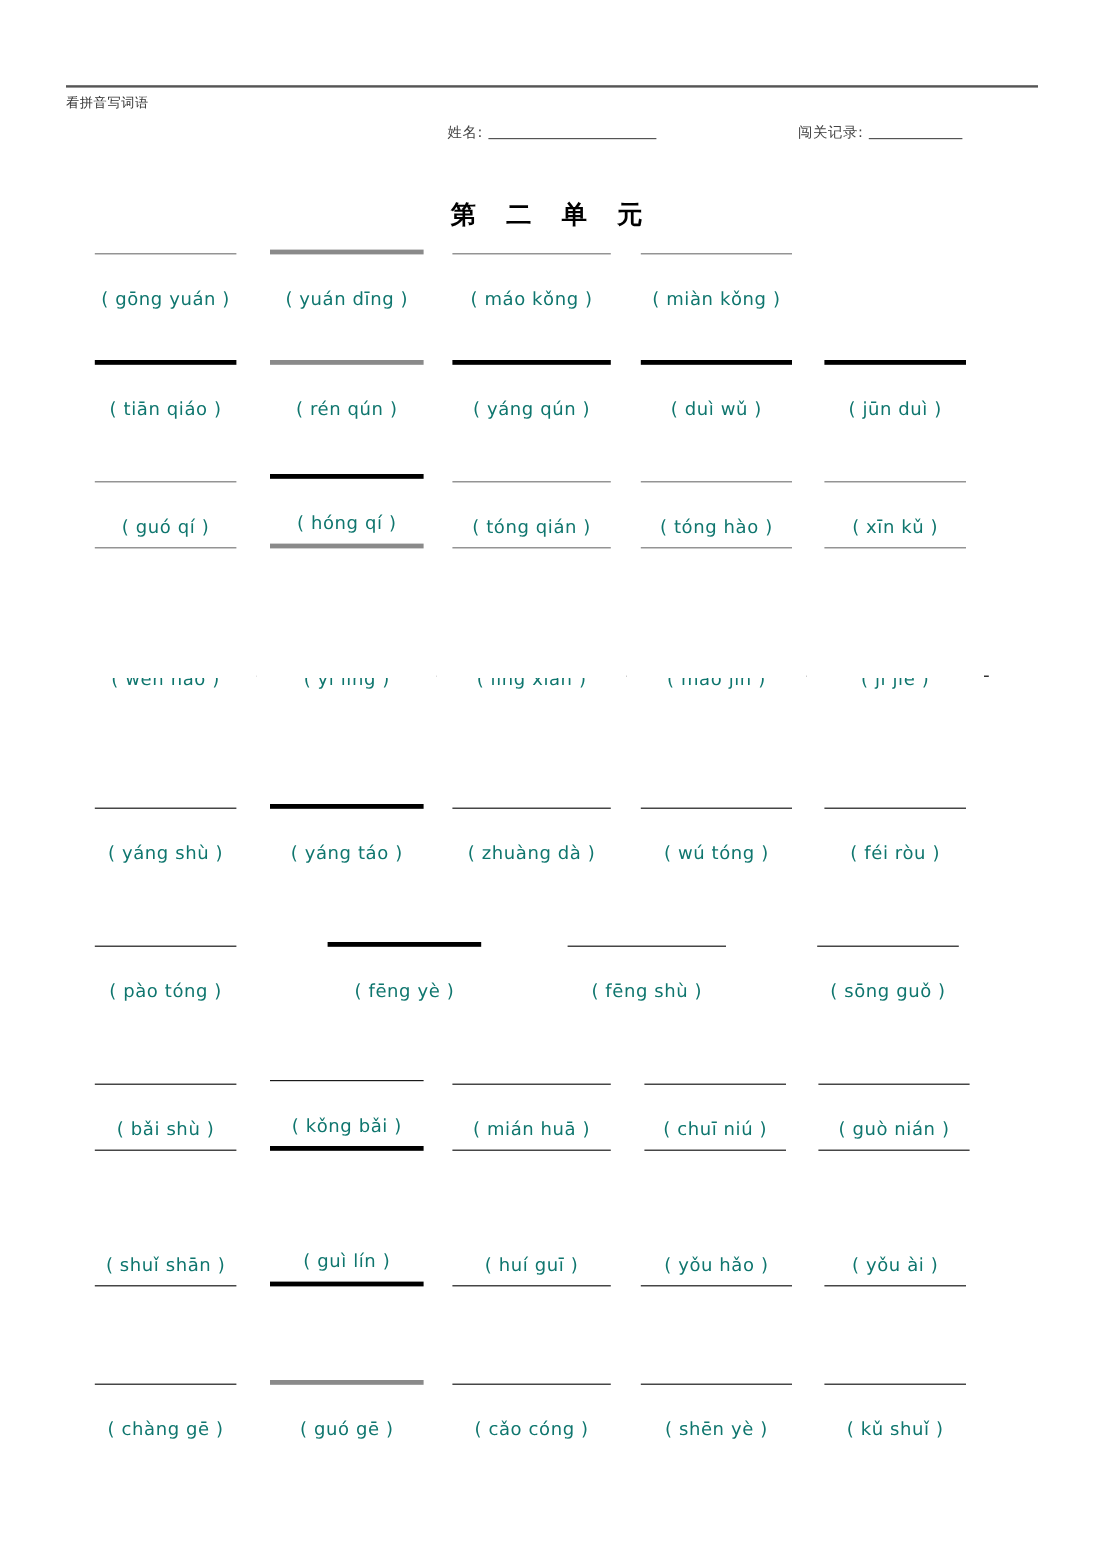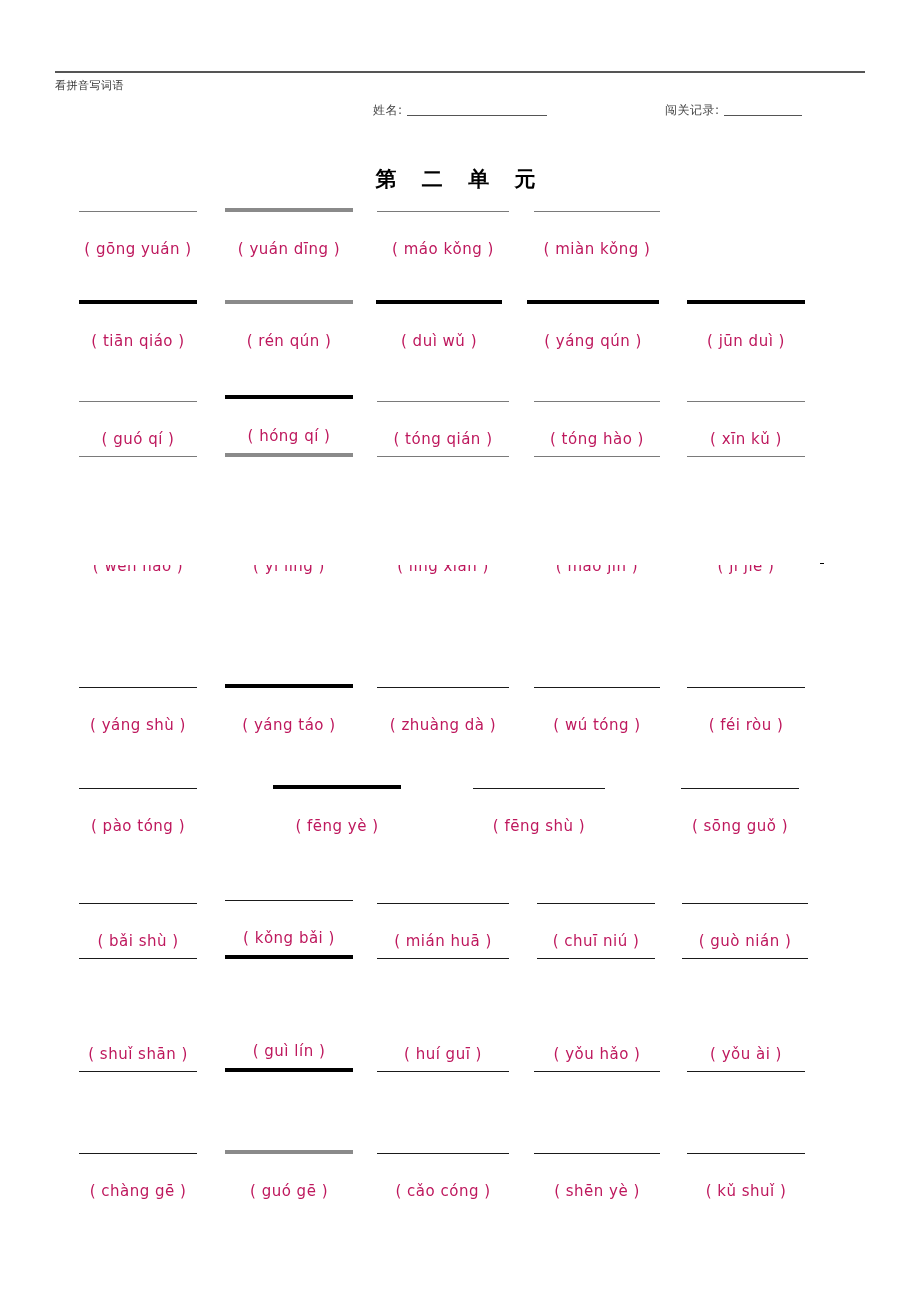--- a/index.html
+++ b/index.html
@@ -121,21 +121,21 @@
   .rule.thin   { border-bottom-width: 1px;   border-bottom-color: #7a7a7a; }
   .rule.medium { border-bottom-width: 1.5px; border-bottom-color: #1a1a1a; }
   .rule.thick  { border-bottom-width: 4px;   border-bottom-color: #000000; }
   .rule.greythick { border-bottom-width: 4px; border-bottom-color: #8a8a8a; }
 
   .pinyin {
     font-family: "DejaVu Sans", "Liberation Sans", sans-serif;
     font-size: 15px;
     line-height: 22px;
     white-space: nowrap;
-    color: #be185d;
+    color: #0f766e;
     letter-spacing: 0.5px;
   }
 
   
   .gap-above { margin-bottom: 26px; }   
   .gap-below { margin-top: 6px; }
 
   
   .row-clipped .pinyin {
     overflow: hidden;
@@ -199,27 +199,27 @@
       </div>
       <div class="wrow" style="position: absolute; left: 0px; top: 100px;">
         <div class="cell" style="width: 152px;">
           <div class="rule thick gap-above" style="width: 118px;"></div>
           <div class="pinyin">( tiān qiáo )</div>
         </div>
         <div class="cell" style="width: 150px;">
           <div class="rule greythick gap-above" style="width: 128px;"></div>
           <div class="pinyin">( rén qún )</div>
         </div>
+        <div class="cell" style="width: 158px;">
+          <div class="rule thick gap-above" style="width: 132px;"></div>
+          <div class="pinyin">( yáng qún )</div>
+        </div>
         <div class="cell" style="width: 150px;">
           <div class="rule thick gap-above" style="width: 126px;"></div>
           <div class="pinyin">( duì wǔ )</div>
-        </div>
-        <div class="cell" style="width: 158px;">
-          <div class="rule thick gap-above" style="width: 132px;"></div>
-          <div class="pinyin">( yáng qún )</div>
         </div>
         <div class="cell" style="width: 148px;">
           <div class="rule thick gap-above" style="width: 118px;"></div>
           <div class="pinyin">( jūn duì )</div>
         </div>
       </div>
       <div class="wrow" style="position: absolute; left: 0px; top: 195px;">
         <div class="cell" style="width: 152px;">
           <div class="rule thin gap-above" style="width: 118px;"></div>
           <div class="pinyin">( guó qí )</div>
@@ -271,21 +271,21 @@
           <div class="pinyin">( jī jié )</div>
           <div class="strike-rule" style="width: 144px; left: 8px; top: 8px;"></div>
           <div class="clip-mask" style="top: -1px;"></div>
         </div>
       </div>
       <div class="wrow" style="position: absolute; left: 0px; top: 470px;">
         <div class="cell" style="width: 152px;">
           <div class="rule medium gap-above" style="width: 118px;"></div>
           <div class="pinyin">( yáng shù )</div>
         </div>
-        <div class="cell" style="width: 150px; margin-top: 14px;">
+        <div class="cell" style="width: 150px;">
           <div class="rule thick gap-above" style="width: 128px;"></div>
           <div class="pinyin">( yáng táo )</div>
         </div>
         <div class="cell" style="width: 158px;">
           <div class="rule medium gap-above" style="width: 132px;"></div>
           <div class="pinyin">( zhuàng dà )</div>
         </div>
         <div class="cell" style="width: 150px;">
           <div class="rule medium gap-above" style="width: 126px;"></div>
           <div class="pinyin">( wú tóng )</div>

